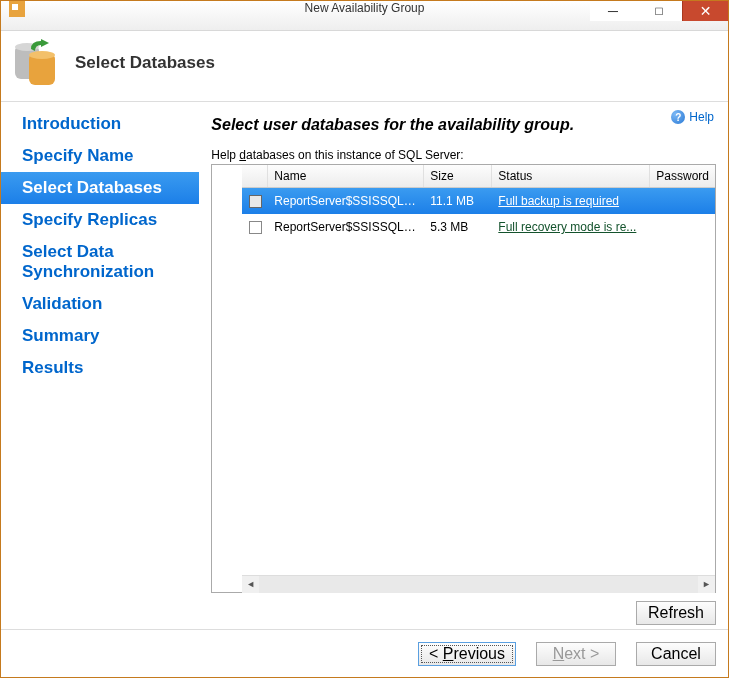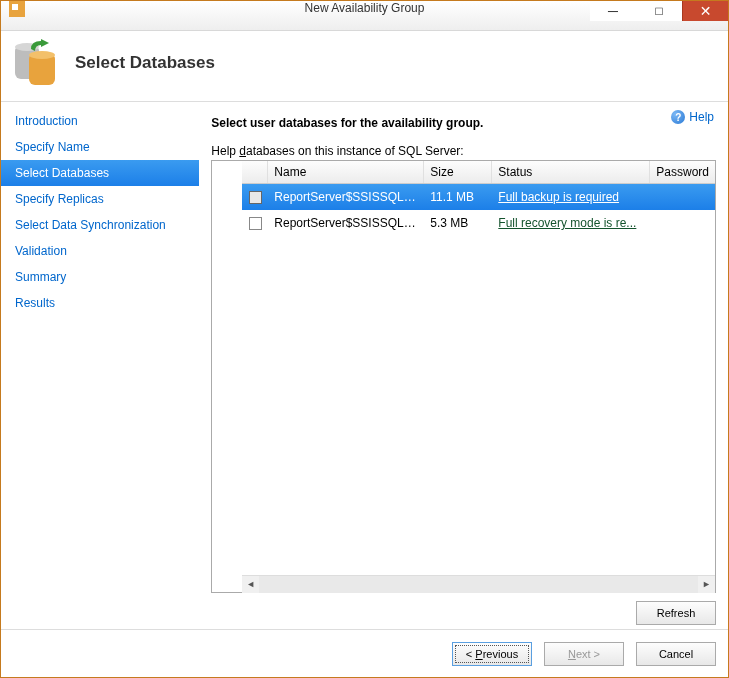--- a/index.html
+++ b/index.html
@@ -67,24 +67,25 @@
   .body-area {
     display:flex;
     height: calc(678px - 30px - 73px - 48px);
   }
   .sidebar {
     width:213px;
     background:#fff;
     padding-top:6px;
   }
   .nav-item {
-    padding:6px 14px;
+    padding:6px 21px;
     color:#0066cc;
     cursor:pointer;
-    font-size:12px;
+    font-size:17px;
+    font-weight:bold;
   }
   .nav-item.selected {
     background:#1e90ff;
     background:linear-gradient(#3a9bf0,#1c7fe8);
     color:#fff;
   }
   .main {
     flex:1;
     padding:10px 12px 0 12px;
     display:flex; flex-direction:column;
@@ -95,21 +96,21 @@
     color:#0066cc; display:flex; align-items:center; gap:4px;
     font-size:12px;
   }
   .help-icon {
     width:14px; height:14px; border-radius:50%;
     background:radial-gradient(circle at 30% 30%, #7cb8f5, #2a7ad6);
     color:#fff; font-size:10px; font-weight:bold;
     display:flex; align-items:center; justify-content:center;
   }
   .instruction {
-    font-weight:bold; font-size:12px; margin-top:4px; margin-bottom:14px;
+    font-weight:bold; font-size:16px; margin-top:4px; margin-bottom:14px;font-style:italic;
   }
   .list-label { font-size:12px; margin-bottom:2px;}
   .list-label .u{ text-decoration:underline;}
   .grid-wrap {
     border:1px solid #aaa;
     flex:1;
     display:flex; flex-direction:column;
     min-height:0;
     padding-left:30px;
   }
@@ -157,28 +158,28 @@
   }
   .hs-btn{ width:17px; height:17px; background:#f0f0f0; display:flex;align-items:center;justify-content:center; color:#555; font-size:9px;}
   .hs-track{ flex:1; height:17px; background:#e9e9e9;}
   .refresh-row {
     display:flex; justify-content:flex-end; padding:8px 0 4px 0;
   }
   .footer {
     height:48px;
     border-top:1px solid #ddd;
     display:flex; align-items:center; justify-content:flex-end;
-    padding:0 12px; gap:12px;
+    padding:0 12px; gap:20px;
     background:#fff;
   }
   .btn {
     min-width:80px; height:24px;
     background:linear-gradient(#fdfdfd,#e8e8e8);
     border:1px solid #aaa;
-    font-size:11px;
+    font-size:16px;
     padding:0 10px;
     cursor:pointer;
   }
   .btn:focus, .btn.focused { outline:1px dotted #555; outline-offset:-4px; border:1px solid #5a9fe0;}
   .btn.disabled { color:#999; cursor:default;}
   .u{text-decoration:underline;}
 </style>
 </head>
 <body>
 

